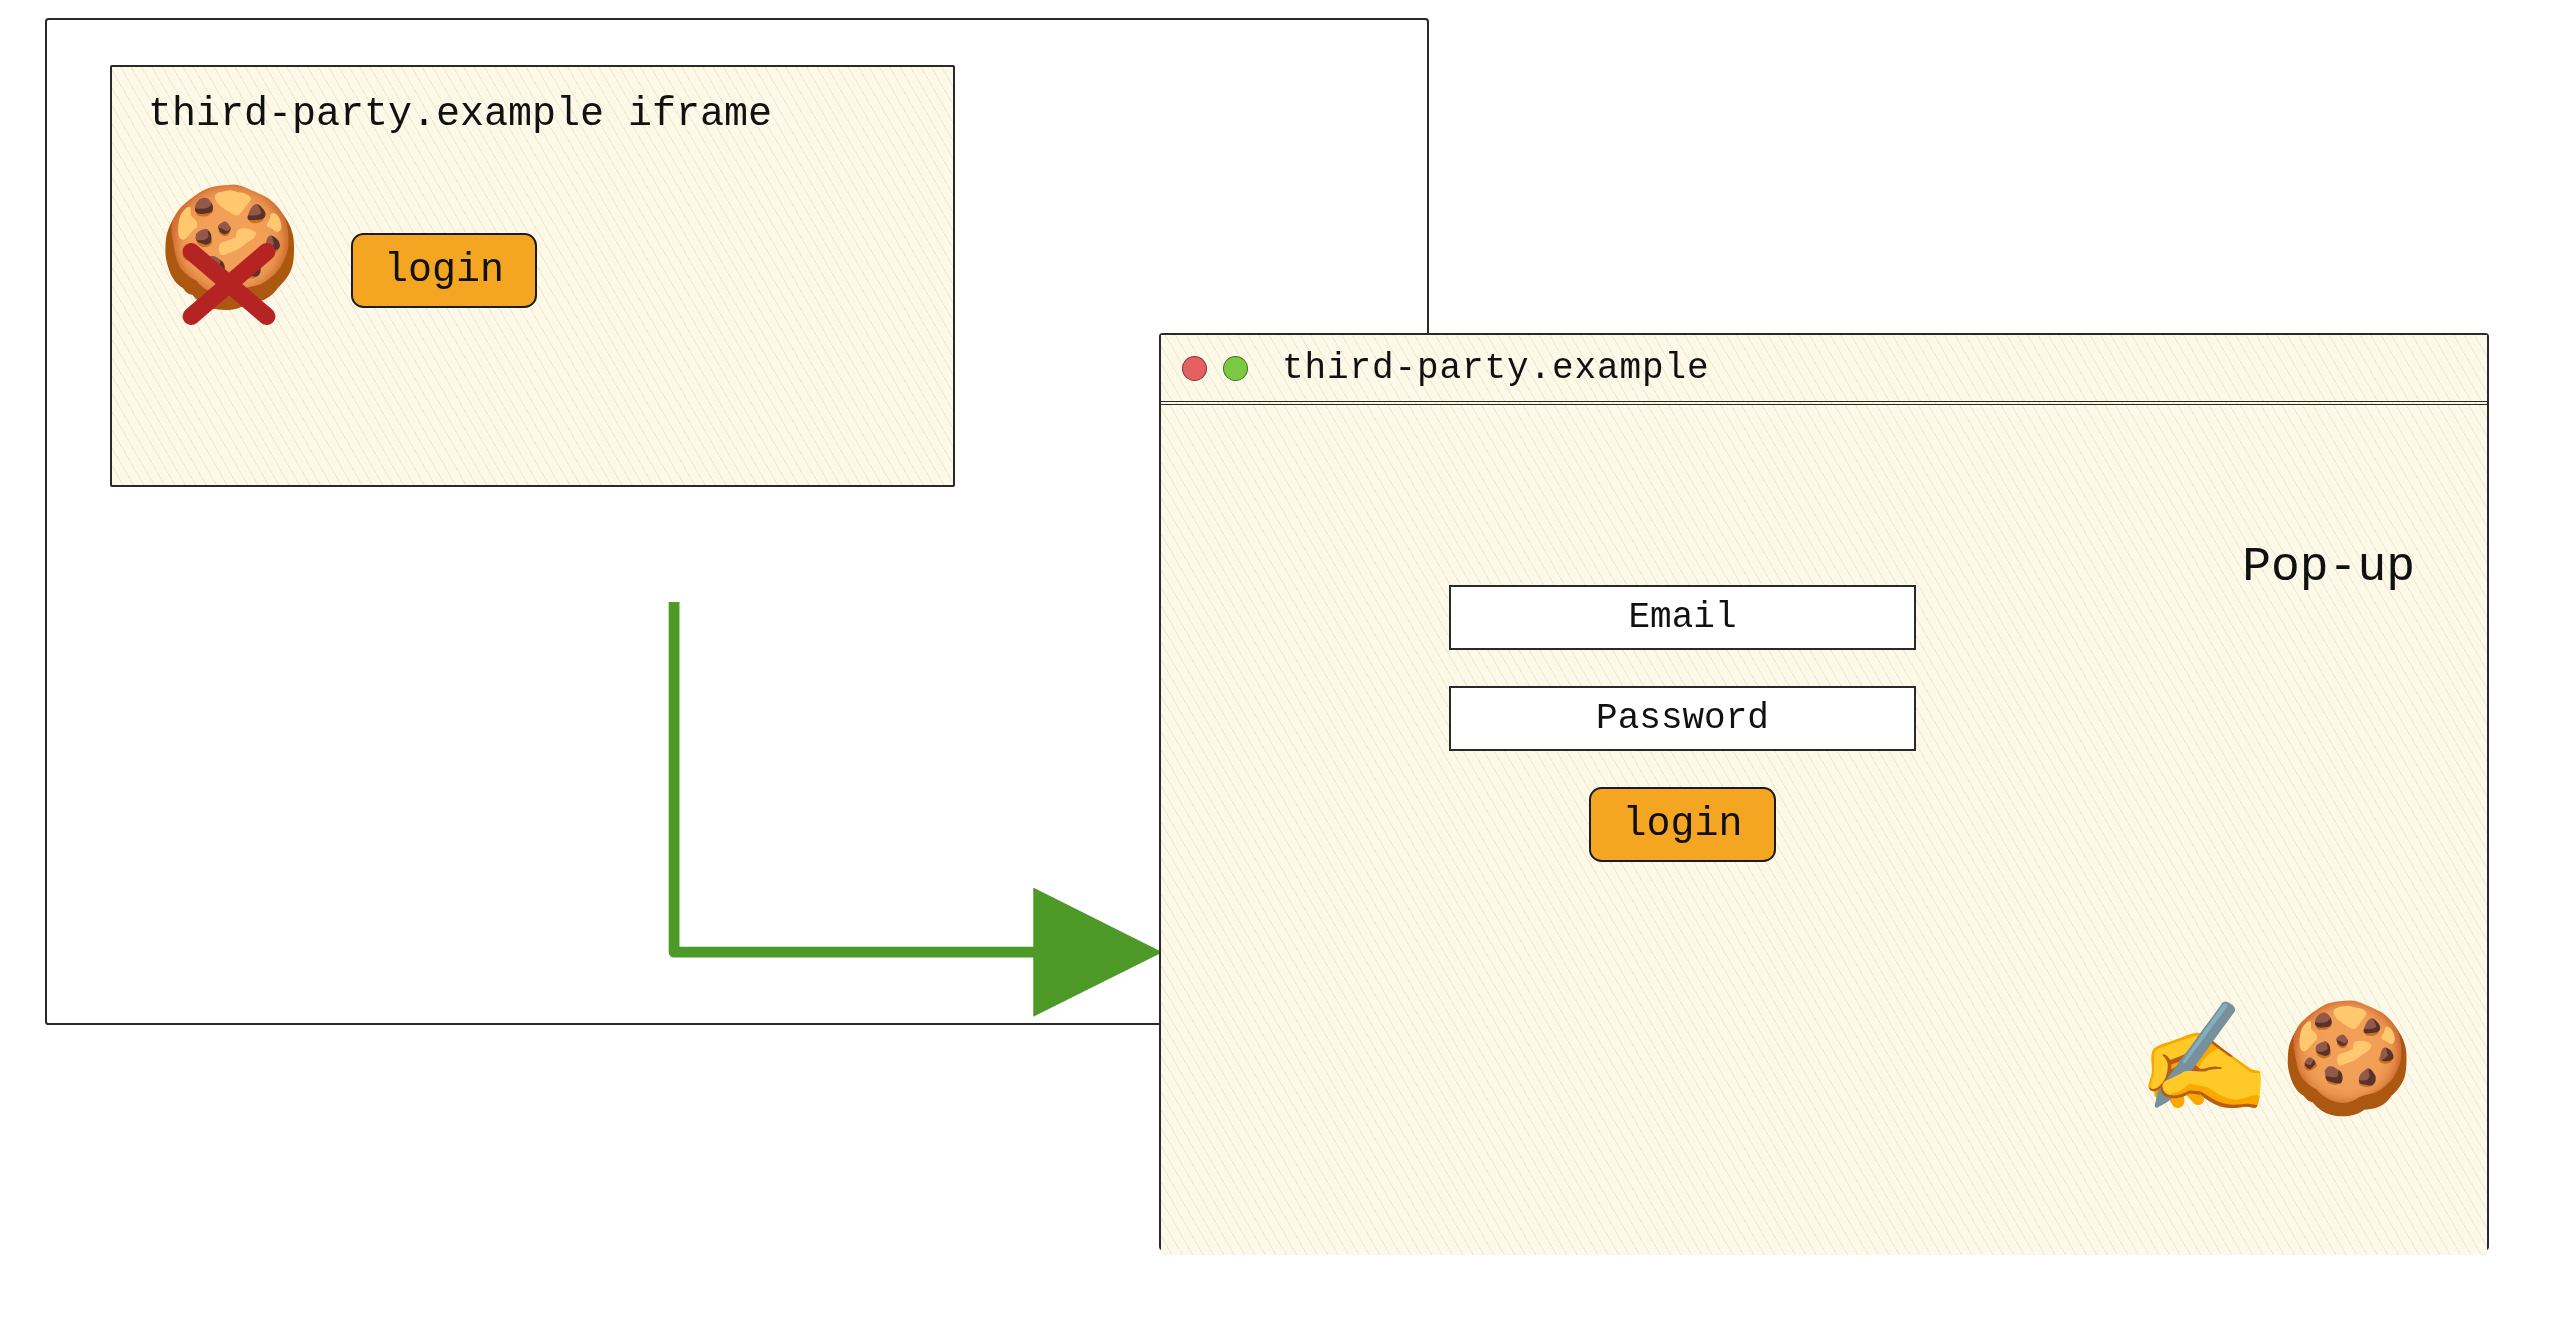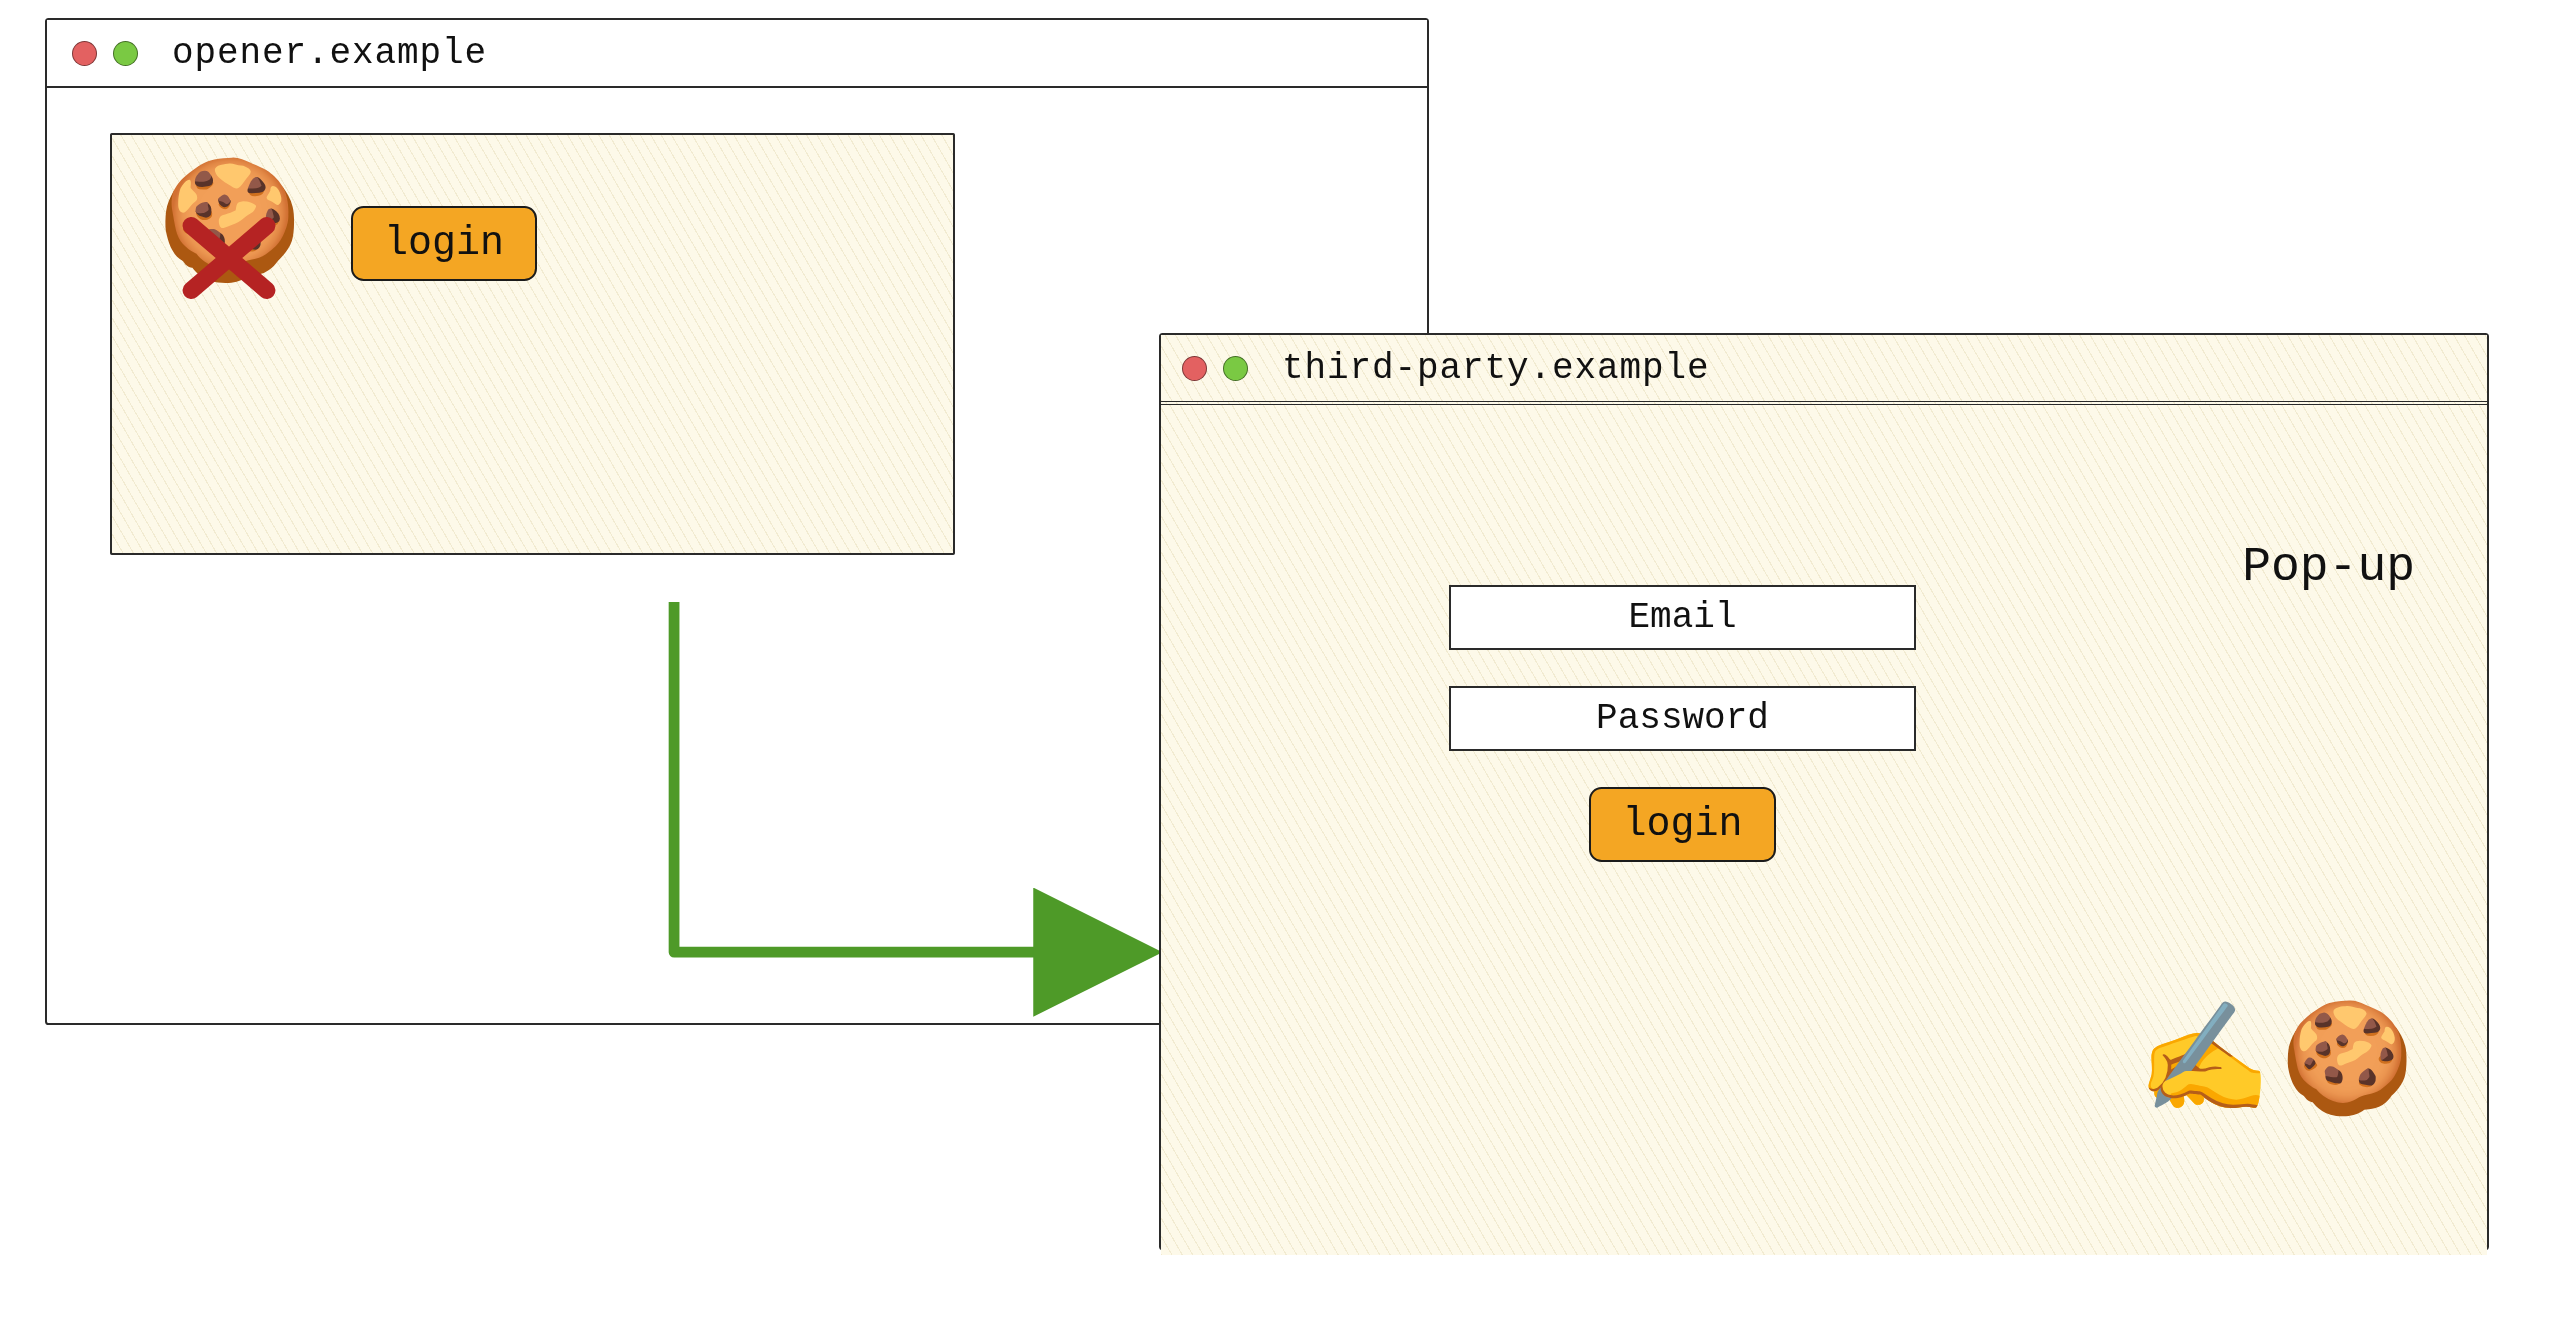--- a/index.html
+++ b/index.html
@@ -157,27 +157,23 @@
   }
   .arrow {
     position: absolute;
     pointer-events: none;
   }
 </style>
 </head>
 <body>
 
 <div class="window opener-window">
-  <div class="titlebar">
-    <span class="dot red"></span>
-    <span class="dot green"></span>
-    <span class="title">opener.example</span>
-  </div>
   <div class="content">
     <div class="iframe-box hatched">
+      <div class="iframe-label">third-party.example iframe</div>
       <div class="iframe-row">
         <div class="cookie-wrap">
           <span>🍪</span>
           <svg class="cookie-x" width="108" height="108" viewBox="0 0 100 100">
             <path d="M15 20 L85 80 M85 20 L15 80" stroke="#b52323" stroke-width="16" stroke-linecap="round" fill="none"></path>
           </svg>
         </div>
         <button class="login-btn">login</button>
       </div>
     </div>

